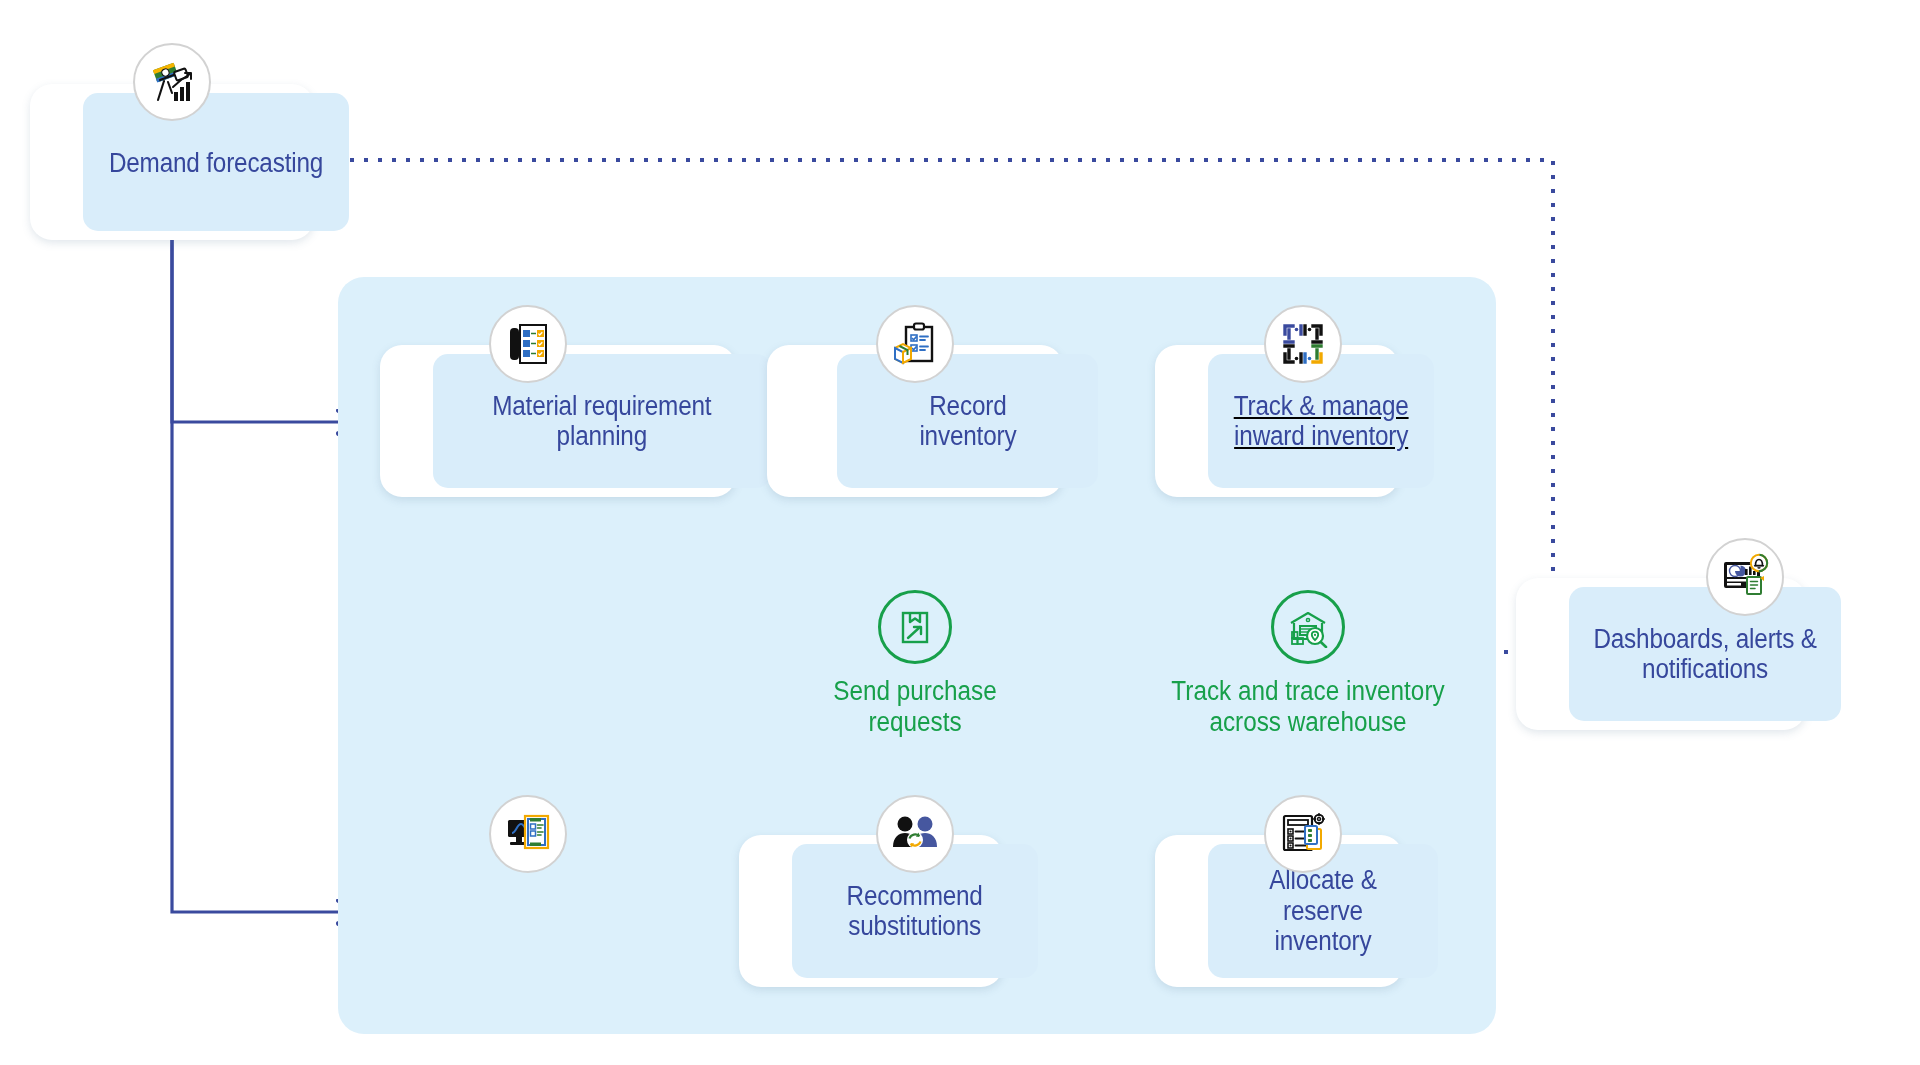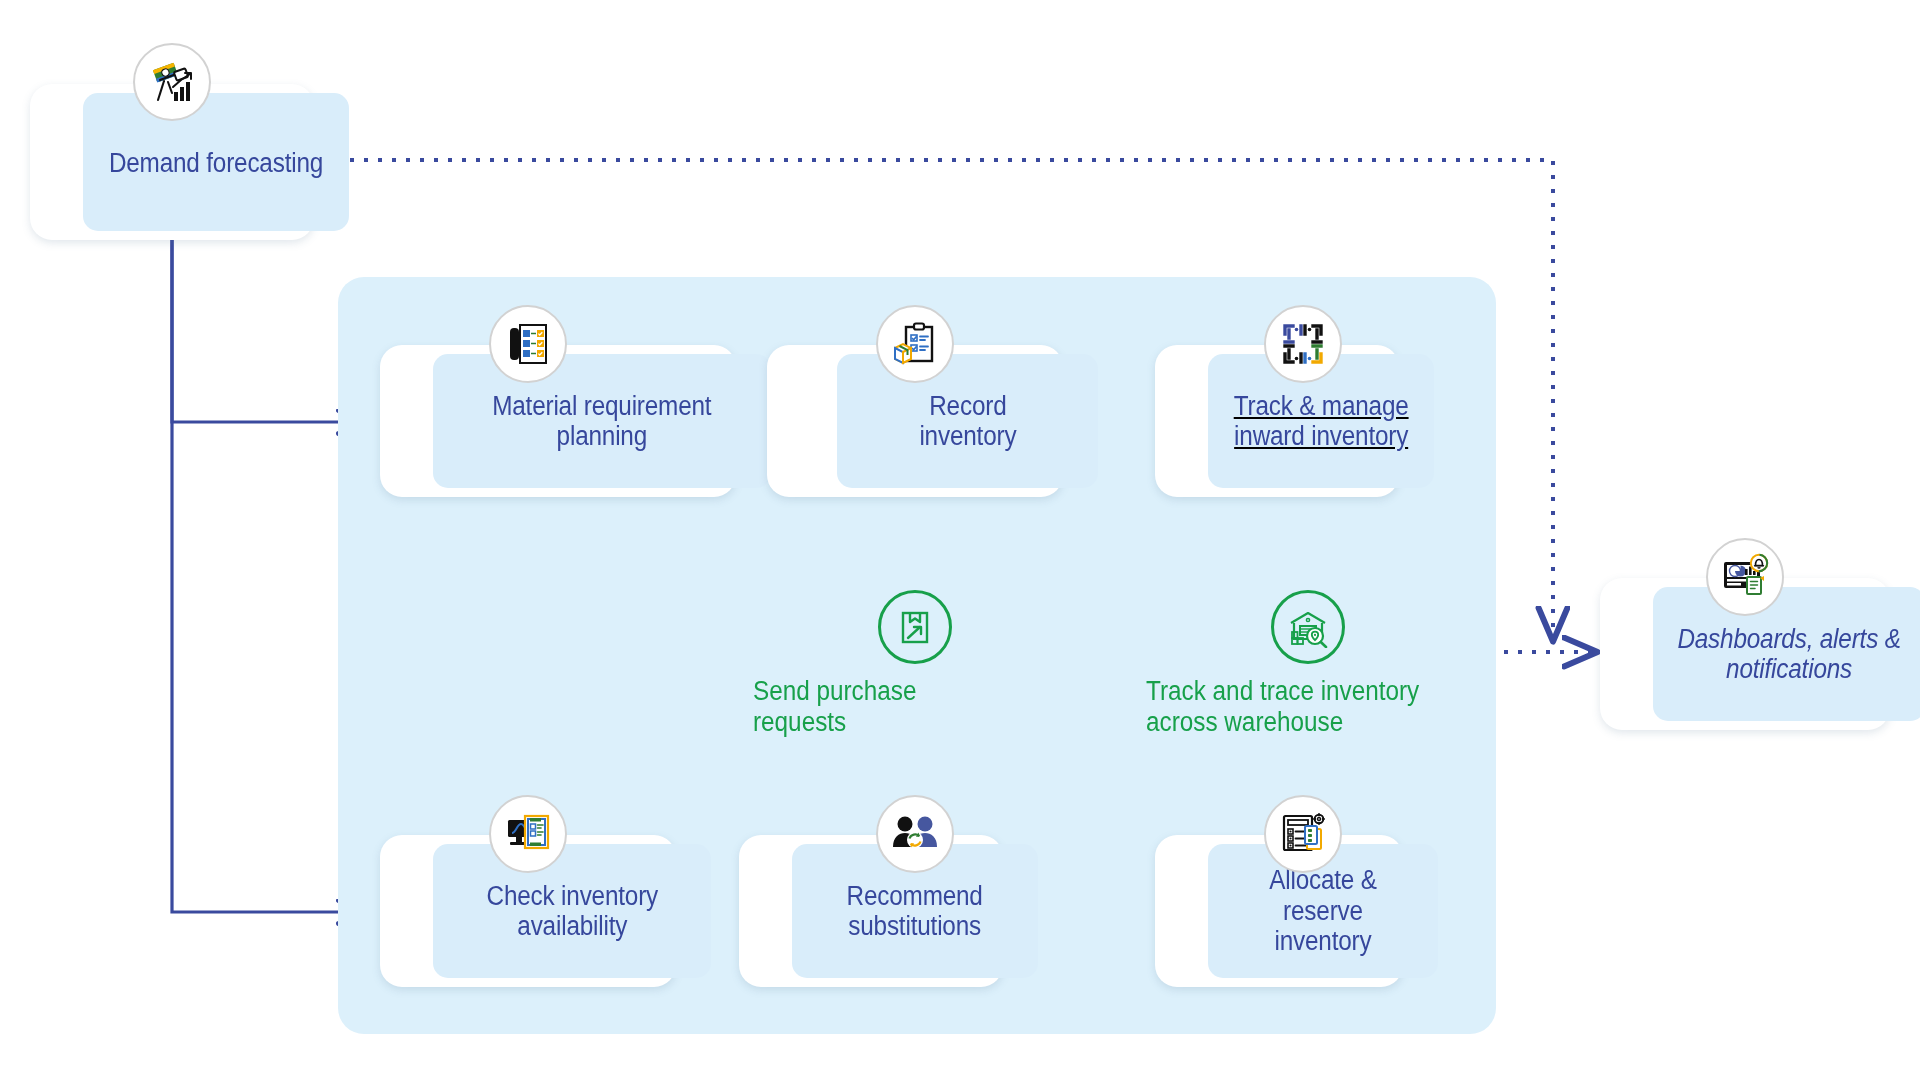--- a/index.html
+++ b/index.html
@@ -59,21 +59,21 @@
     border: 2px solid #d2d2d2;
     display: flex;
     align-items: center;
     justify-content: center;
     z-index: 6;
     overflow: hidden;
   }
   .badge svg { display: block; }
 
   
-  .green-node { position: absolute; }
+  .green-node { position: absolute; text-align: center; }
   .green-circle {
     width: 74px; height: 74px;
     border-radius: 50%;
     border: 3px solid #17a04a;
     display: flex; align-items: center; justify-content: center;
     margin: 0 auto;
     background: transparent;
   }
   .green-label {
     margin-top: 12px;
@@ -245,28 +245,20 @@
         <path d="M6 22 L14 22" stroke="#3a4a9e"></path>
         <path d="M34 22 L42 22" stroke="#111"></path>
         <path d="M22 34 L22 42" stroke="#111"></path>
         <path d="M26 34 L26 42" stroke="#2f6fc4"></path>
         <path d="M6 26 L14 26" stroke="#111"></path>
         <path d="M34 26 L42 26" stroke="#2f7d32"></path>
       </g>
     </svg>
   </div>
 
-  <div class="card" style="left:380px; top:835px; width:296px; height:152px;">
-    <div class="card-inner">
-      <div class="card-label">
-        <span>Check inventory</span><br>
-        <span>availability</span>
-      </div>
-    </div>
-  </div>
   <div class="badge" style="left:489px; top:795px;">
     <svg width="50" height="50" viewBox="0 0 50 50">
       <rect x="5" y="11" width="22" height="17" rx="1.5" fill="#111"></rect>
       <path d="M9 24 C13 24 14 15 18 15 C21 15 22 20 24 22" fill="none" stroke="#2f6fc4" stroke-width="2"></path>
       <rect x="13" y="28" width="6" height="5" fill="#111"></rect>
       <rect x="7" y="33" width="18" height="3" rx="1" fill="#111"></rect>
       <rect x="22" y="7" width="23" height="32" fill="#ffffff" stroke="#f2a900" stroke-width="2.2"></rect>
       <rect x="25" y="10" width="17" height="26" fill="#ffffff" stroke="#2f6fc4" stroke-width="2"></rect>
       <rect x="27" y="9" width="11" height="3.5" fill="#2f7d32"></rect>
       <rect x="27" y="33.5" width="11" height="3.5" fill="#2f7d32"></rect>
@@ -343,21 +335,21 @@
         <g stroke="#111" stroke-width="1.8" stroke-linecap="round">
           <path d="M5 0 V1.4"></path>
             <path d="M5 8.6 V10"></path>
           <path d="M0 5 H1.4"></path>
             <path d="M8.6 5 H10"></path>
         </g>
       </g>
     </svg>
   </div>
 
-  <div class="card" style="left:1600px; top:578px; width:290px; height:152px;font-style:italic;">
+  <div class="card" style="left:1516px; top:578px; width:290px; height:152px;">
     <div class="card-inner">
       <div class="card-label">
         <span>Dashboards, alerts &amp;</span><br>
         <span>notifications</span>
       </div>
     </div>
   </div>
   <div class="badge" style="left:1706px; top:538px;">
     <svg width="50" height="50" viewBox="0 0 50 50">
       <rect x="4" y="10" width="36" height="26" rx="2" fill="#111"></rect>

